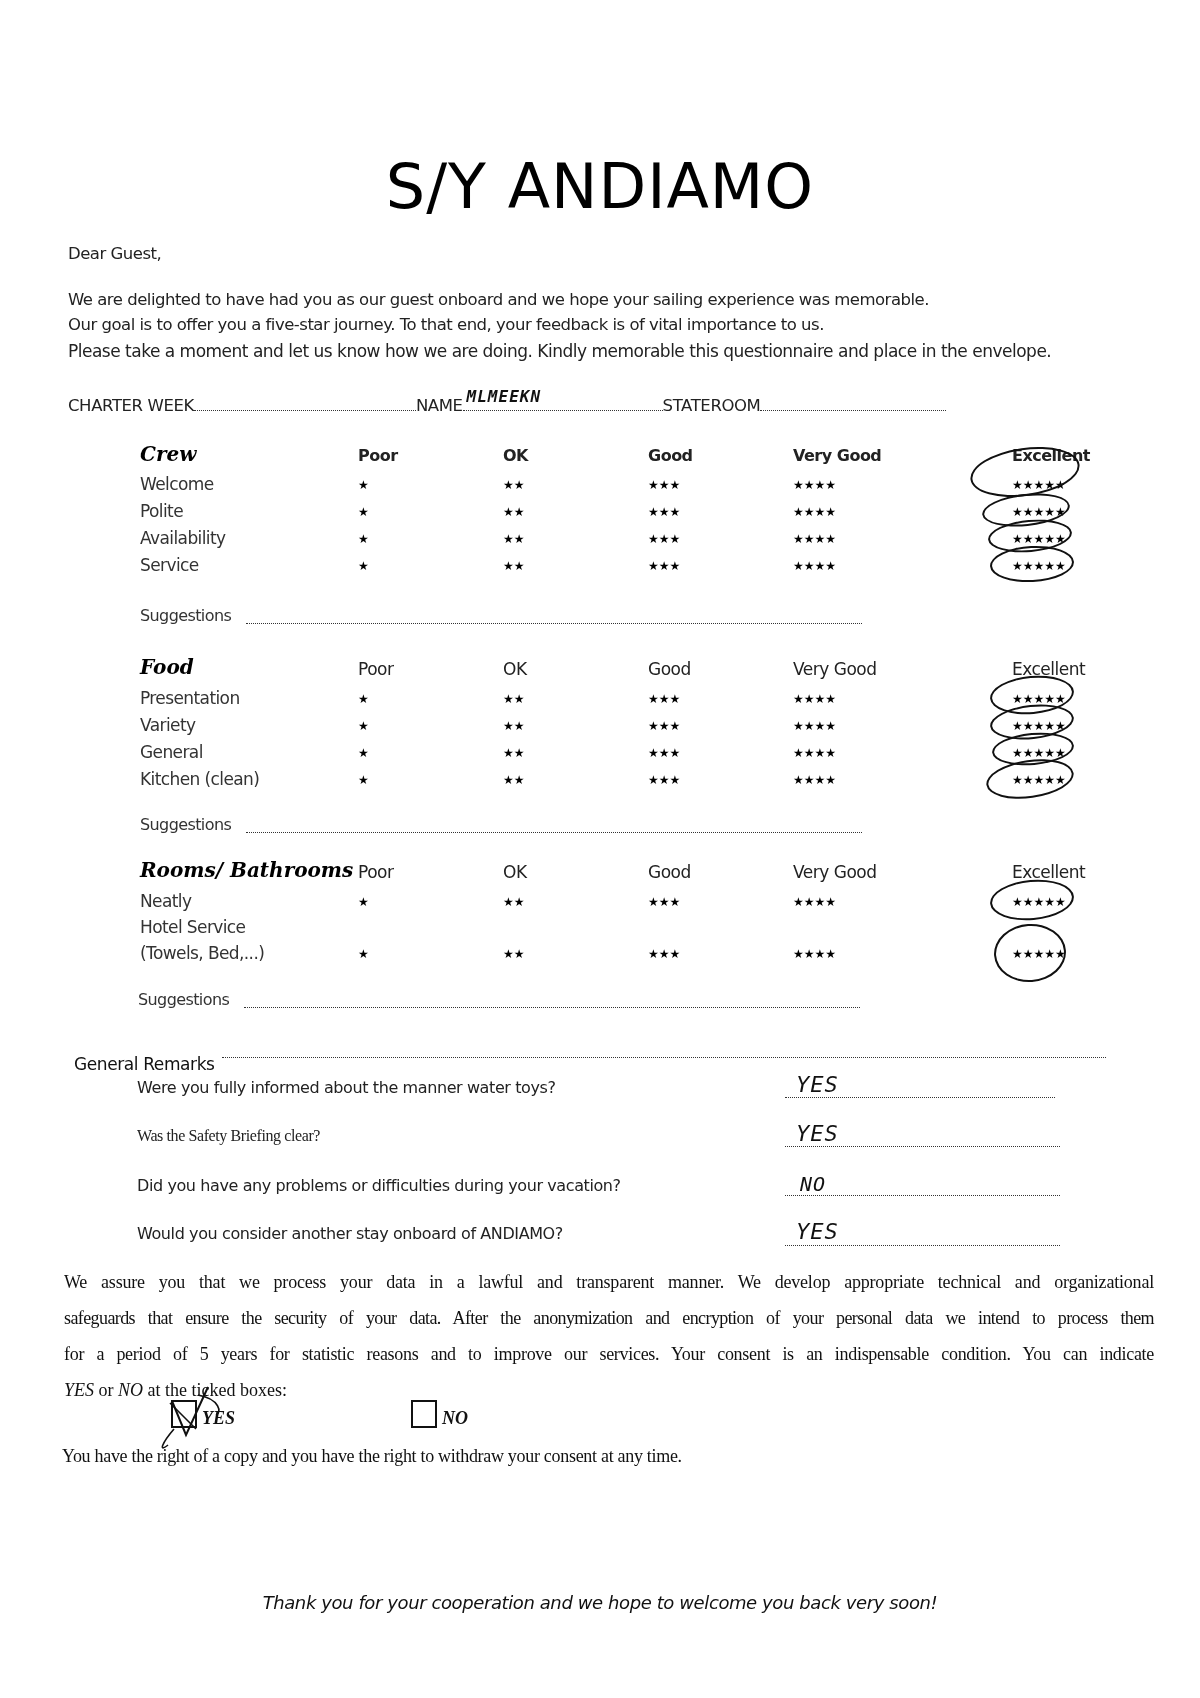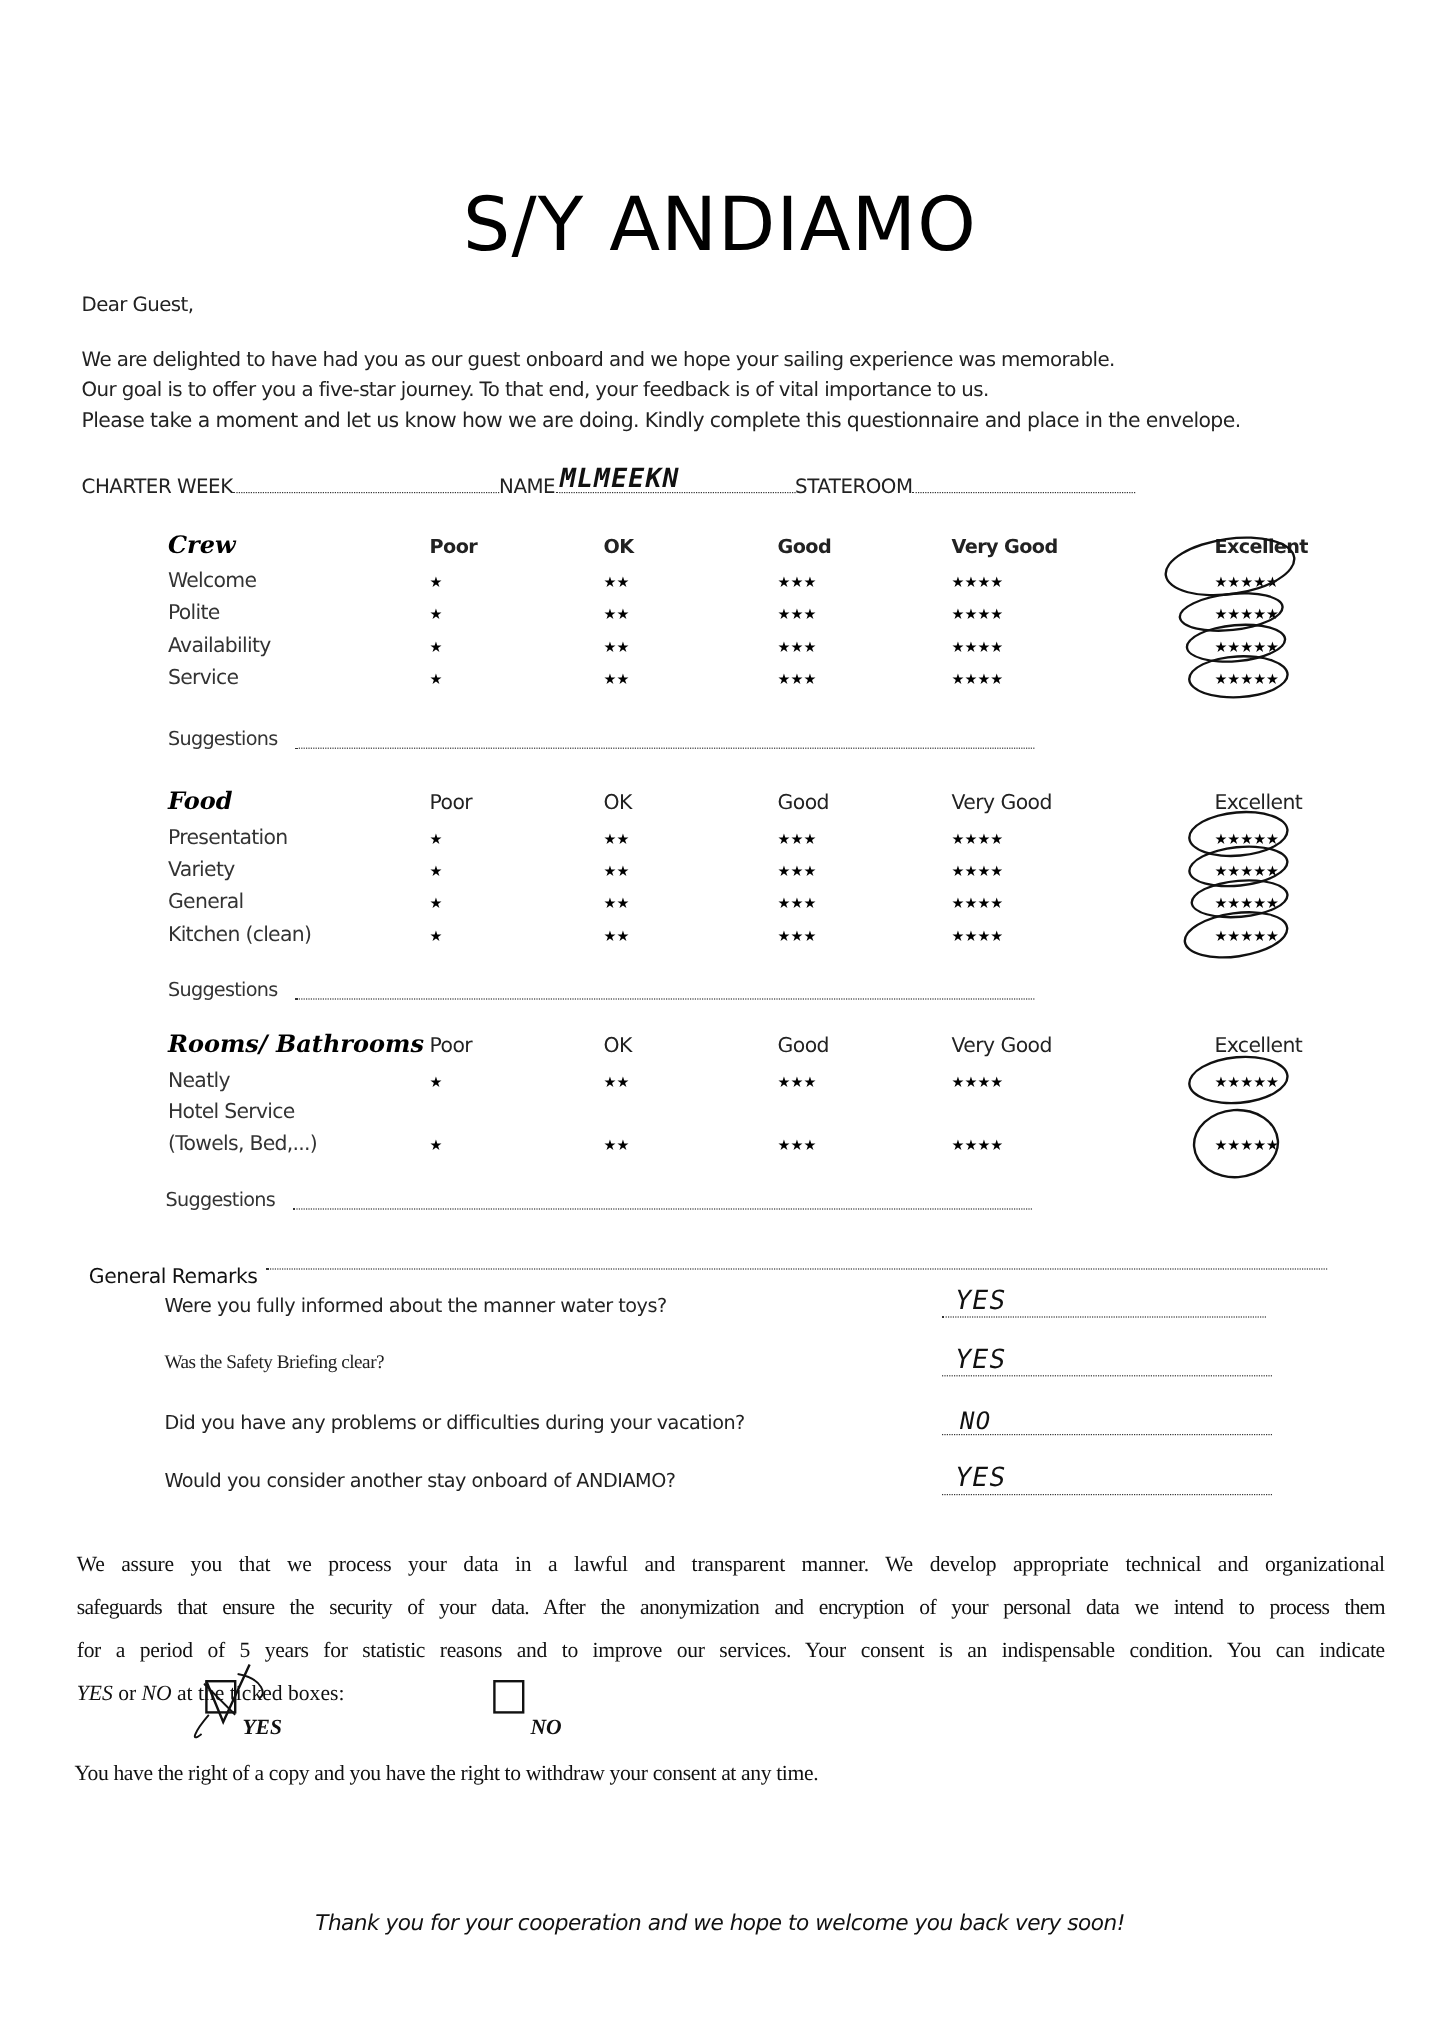--- a/index.html
+++ b/index.html
@@ -9,35 +9,35 @@
   .sans-light { font-family: "DejaVu Sans", sans-serif; font-size: 16px; color: #222; letter-spacing: -0.4px; }
   .intro { left: 68px; font-size: 16.5px; letter-spacing: -0.5px; }
   .dots { display: inline-block; border-bottom: 1.5px dotted #333; vertical-align: baseline; height: 1px; }
   .hand { font-family: "DejaVu Sans Mono", monospace; font-weight: bold; font-style: italic; color: #111; letter-spacing: 1px; }
   .section-title { font-family: "DejaVu Serif", serif; font-style: italic; font-weight: bold; font-size: 20px; color: #000; }
   .colhead { font-size: 17px; color: #222; letter-spacing: -0.5px; }
   .colhead.bold { font-weight: bold; font-size: 16px; }
   .rowlabel { font-size: 17px; color: #333; letter-spacing: -0.6px; }
   .stars { font-size: 12px; color: #000; letter-spacing: 0px; }
   .circle { border: 2px solid #111; border-radius: 50%; box-sizing: border-box; }
-  .serif { font-family: "Liberation Serif", serif; font-size: 18px; color: #111; margin-top: 21px; }
+  .serif { font-family: "Liberation Serif", serif; font-size: 18px; color: #111; }
   .checkbox { width: 26px; height: 28px; border: 2px solid #111; box-sizing: border-box; }
   .footer { left: 0; width: 1200px; text-align: center; top: 1592px; font-style: italic; font-size: 18px; color: #111; letter-spacing: -0.4px; }
 </style>
 </head>
 <body>
 
 <div class="abs title">S/Y ANDIAMO</div>
 <div class="abs sans-light intro" style="top:244px;">Dear Guest,</div>
 <div class="abs sans-light intro" style="top:290px;">We are delighted to have had you as our guest onboard and we hope your sailing experience was memorable.</div>
 <div class="abs sans-light intro" style="top:315px;">Our goal is to offer you a five-star journey. To that end, your feedback is of vital importance to us.</div>
-<div class="abs sans-light intro" style="top:341px; font-size:17px;">Please take a moment and let us know how we are doing. Kindly complete this questionnaire and place in the envelope.</div>
+<div class="abs sans-light intro" style="top:341px; font-size:17px;">Please take a moment and let us know how we are doing. Kindly memorable this questionnaire and place in the envelope.</div>
 
 <div class="abs sans-light" style="left:68px; top:396px; font-size:16.5px; white-space:nowrap;">
-  <span>CHARTER WEEK</span><span class="dots" style="width:222px;"><span></span></span><span>NAME</span><span class="dots" style="width:200px; position:relative;"><span class="hand" style="position:absolute; left:4px; top:-22px; font-size:22px;">MLMEEKN</span></span><span>STATEROOM</span><span class="dots" style="width:186px;"><span></span></span>
+  <span>CHARTER WEEK</span><span class="dots" style="width:222px;"><span></span></span><span>NAME</span><span class="dots" style="width:200px; position:relative;"><span class="hand" style="position:absolute; left:4px; top:-22px; font-size:16px;">MLMEEKN</span></span><span>STATEROOM</span><span class="dots" style="width:186px;"><span></span></span>
 </div>
 
 <div>
   <div class="abs section-title" style="left:140px; top:442px;">Crew</div>
   <div class="abs colhead bold" style="left:358px; top:446px;">Poor</div>
   <div class="abs colhead bold" style="left:503px; top:446px;">OK</div>
   <div class="abs colhead bold" style="left:648px; top:446px;">Good</div>
   <div class="abs colhead bold" style="left:793px; top:446px;">Very Good</div>
   <div class="abs colhead bold" style="left:1012px; top:446px;">Excellent</div>
 

